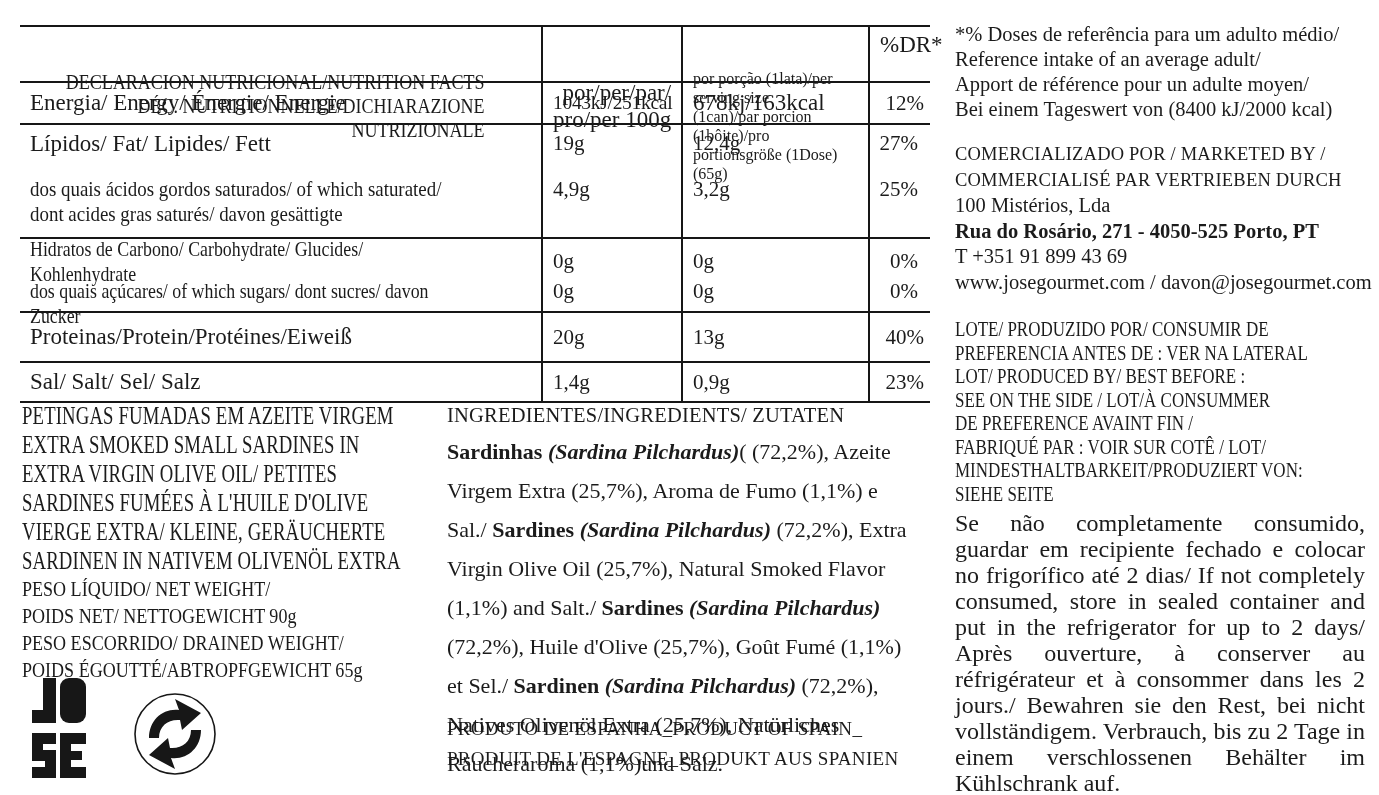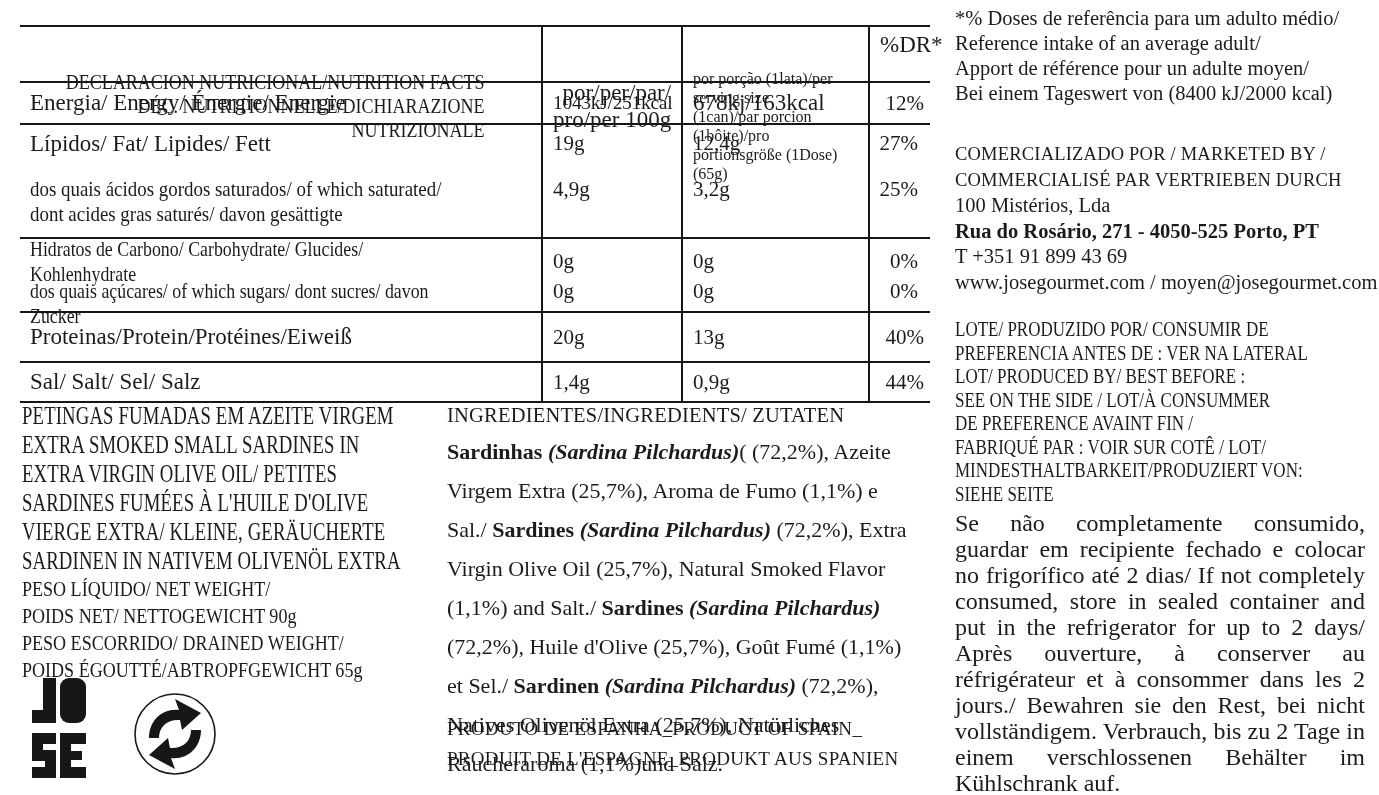--- a/index.html
+++ b/index.html
@@ -47,21 +47,21 @@
   .green-dot { position:absolute; left:133px; top:692px; }
 
   
   .mid-heading { position:absolute; left:447px; top:404px; font-size:20.5px; letter-spacing:.2px; }
   .mid-para { position:absolute; left:447px; top:432px; width:470px; font-size:22px; line-height:39px; }
   .mid-para .b { font-weight:bold; }
   .mid-para .bi { font-weight:bold; font-style:italic; }
   .origin { position:absolute; left:447px; top:714px; font-size:19px; line-height:30px; letter-spacing:.3px; white-space:pre-line; }
 
   
-  .r-ref { position:absolute; left:955px; top:6px; width:424px; font-size:20.5px; line-height:25px; white-space:pre-line; }
+  .r-ref { position:absolute; left:955px; top:22px; width:424px; font-size:20.5px; line-height:25px; white-space:pre-line; }
   .r-marketed { position:absolute; left:955px; top:141px; width:424px; }
   .r-m-caps { font-size:18.5px; line-height:26px; white-space:pre-line; letter-spacing:.2px; }
   .r-m-line { font-size:20.5px; line-height:25.5px; white-space:pre-line; }
   .r-m-bold { font-weight:bold; }
   .r-lot { position:absolute; left:955px; top:318px; font-size:20px; line-height:23.5px; white-space:pre-line;
     transform:scaleX(.85); transform-origin:0 0; }
   .r-storage { position:absolute; left:955px; top:510px; width:410px; font-size:24px; line-height:26px; text-align:justify; }
 </style>
 </head>
 <body>
@@ -141,21 +141,21 @@
     <div class="cell vcenter lbl">Proteinas/Protein/Protéines/Eiweiß</div>
     <div class="cell vr vcenter val">20g</div>
     <div class="cell vr vcenter val">13g</div>
     <div class="cell vr vcenter dr" style="justify-content:flex-end">40%</div>
   </div>
 
   <div class="trow row-s">
     <div class="cell vcenter lbl">Sal/ Salt/ Sel/ Salz</div>
     <div class="cell vr vcenter val">1,4g</div>
     <div class="cell vr vcenter val">0,9g</div>
-    <div class="cell vr vcenter dr" style="justify-content:flex-end">44%</div>
+    <div class="cell vr vcenter dr" style="justify-content:flex-end">23%</div>
   </div>
 </div>
 
 <div class="left-name">PETINGAS FUMADAS EM AZEITE VIRGEM
 EXTRA SMOKED SMALL SARDINES IN
 EXTRA VIRGIN OLIVE OIL/ PETITES
 SARDINES FUMÉES À L'HUILE D'OLIVE
 VIERGE EXTRA/ KLEINE, GERÄUCHERTE
 SARDINEN IN NATIVEM OLIVENÖL EXTRA</div>
 <div class="left-weights">PESO LÍQUIDO/ NET WEIGHT/
@@ -198,21 +198,21 @@
 Reference intake of an average adult/
 Apport de référence pour un adulte moyen/
 Bei einem Tageswert von (8400 kJ/2000 kcal)</div>
 
 <div class="r-marketed">
   <div class="r-m-caps">COMERCIALIZADO POR  / MARKETED BY /
 COMMERCIALISÉ PAR VERTRIEBEN DURCH</div>
   <div class="r-m-line">100 Mistérios, Lda</div>
   <div class="r-m-line r-m-bold">Rua do Rosário, 271 - 4050-525 Porto, PT</div>
   <div class="r-m-line">T +351 91 899 43 69</div>
-  <div class="r-m-line">www.josegourmet.com / moyen@josegourmet.com</div>
+  <div class="r-m-line">www.josegourmet.com / davon@josegourmet.com</div>
 </div>
 
 <div class="r-lot">LOTE/ PRODUZIDO POR/ CONSUMIR DE
 PREFERENCIA ANTES DE : VER NA LATERAL
 LOT/ PRODUCED BY/ BEST BEFORE :
 SEE ON THE SIDE /  LOT/À CONSUMMER
 DE PREFERENCE AVAINT FIN /
 FABRIQUÉ PAR : VOIR SUR COTÊ / LOT/
 MINDESTHALTBARKEIT/PRODUZIERT VON:
 SIEHE SEITE</div>

